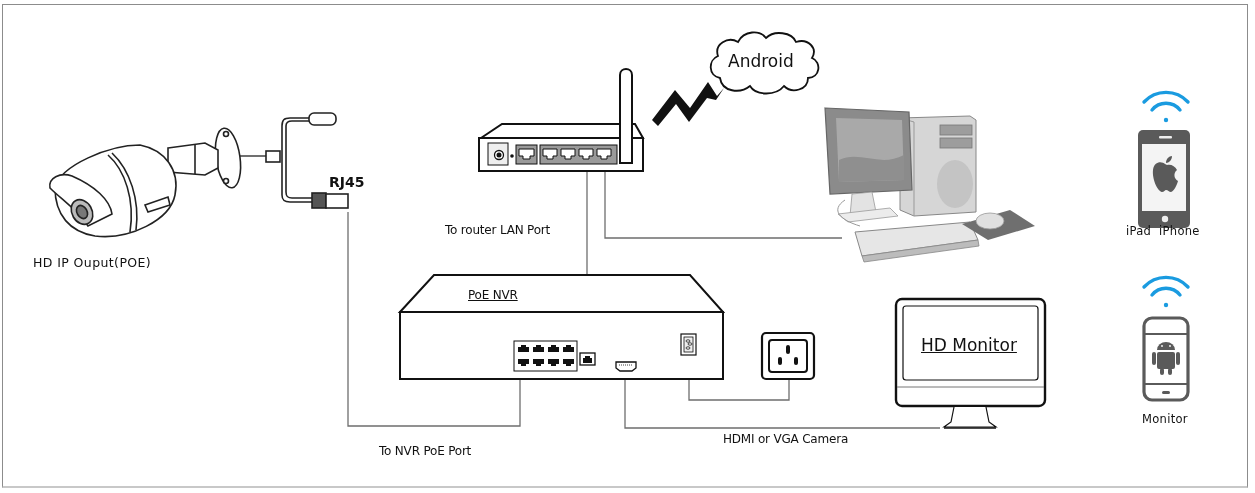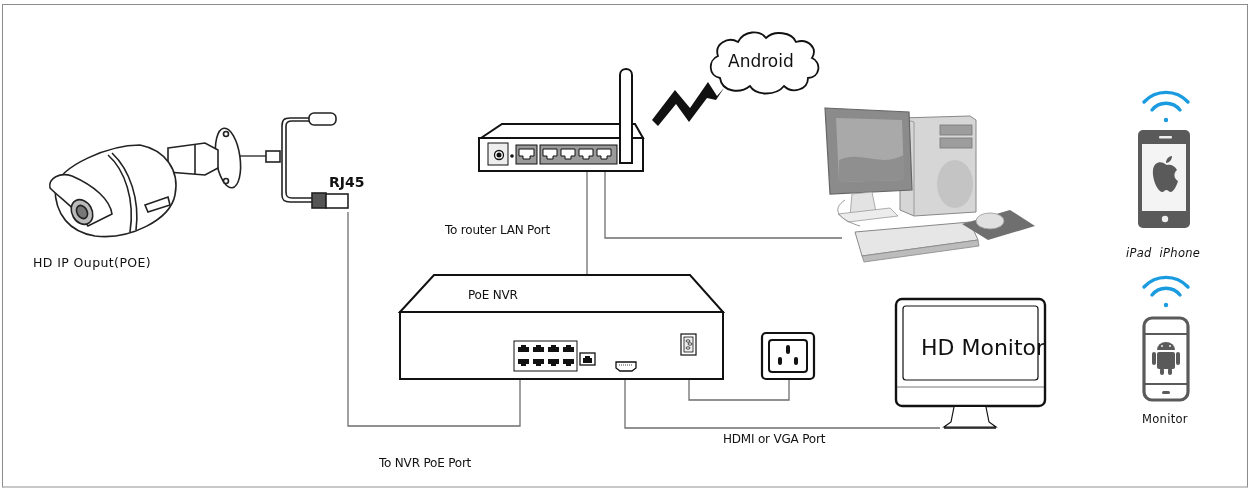--- a/index.html
+++ b/index.html
@@ -6,21 +6,21 @@
   body { width: 1255px; height: 493px; position: relative; overflow: hidden;
          font-family: "DejaVu Sans", sans-serif; color: #111; }
   .frame { position: absolute; left: 2px; top: 4px; width: 1246px; height: 484px;
            border: 1px solid #8c8c8c; border-bottom: 2px solid #c8c8c8; box-sizing: border-box; }
   svg.stage { position: absolute; left: 0; top: 0; }
   .lbl { position: absolute; white-space: nowrap; line-height: 1; }
   .lbl-sm { font-size: 12px; letter-spacing: -0.2px; }
   .lbl-cam { font-size: 12.5px; letter-spacing: 0.4px; }
   .lbl-rj { font-size: 14px; font-weight: bold; }
   .lbl-net { font-size: 17px; }
-  .lbl-mon { font-size: 22px; }
+  .lbl-mon { font-size: 17px; text-decoration: underline; }
   .lbl-dev { font-size: 11.5px; letter-spacing: 0.3px; }
 </style>
 </head>
 <body>
 
 <div class="frame"></div>
 
 <svg class="stage" width="1255" height="493" viewBox="0 0 1255 493">
 
   <g fill="none" stroke="#6e6e6e" stroke-width="1.3">
@@ -191,18 +191,18 @@
       <circle cx="1162" cy="346" r="0.9" fill="#fff"></circle>
       <circle cx="1170" cy="346" r="0.9" fill="#fff"></circle>
     </g>
   </g>
 </svg>
 
 <div class="lbl lbl-cam" style="left:33px; top:257px;">HD IP Ouput(POE)</div>
 <div class="lbl lbl-rj" style="left:309px; top:175px;margin-left:20px;">RJ45</div>
 <div class="lbl lbl-net" style="left:728px; top:53px;">Android</div>
 <div class="lbl lbl-sm" style="left:445px; top:224px;">To router LAN Port</div>
-<div class="lbl lbl-sm" style="left:468px; top:289px;">PoE NVR</div>
-<div class="lbl lbl-sm" style="left:379px; top:457px;">To NVR PoE Port</div>
-<div class="lbl lbl-sm" style="left:723px; top:433px;">HDMI or VGA Port</div>
+<div class="lbl lbl-sm" style="left:468px; top:289px;text-decoration:underline;">PoE NVR</div>
+<div class="lbl lbl-sm" style="left:379px; top:445px;">To NVR PoE Port</div>
+<div class="lbl lbl-sm" style="left:723px; top:433px;">HDMI or VGA Camera</div>
 <div class="lbl lbl-mon" style="left:921px; top:337px;">HD Monitor</div>
-<div class="lbl lbl-dev" style="left:1126px; top:248px; white-space:pre;font-style:italic;">iPad  iPhone</div>
+<div class="lbl lbl-dev" style="left:1126px; top:226px; white-space:pre;">iPad  iPhone</div>
 <div class="lbl lbl-dev" style="left:1142px; top:414px;">Monitor</div>
 
 </body></html>

